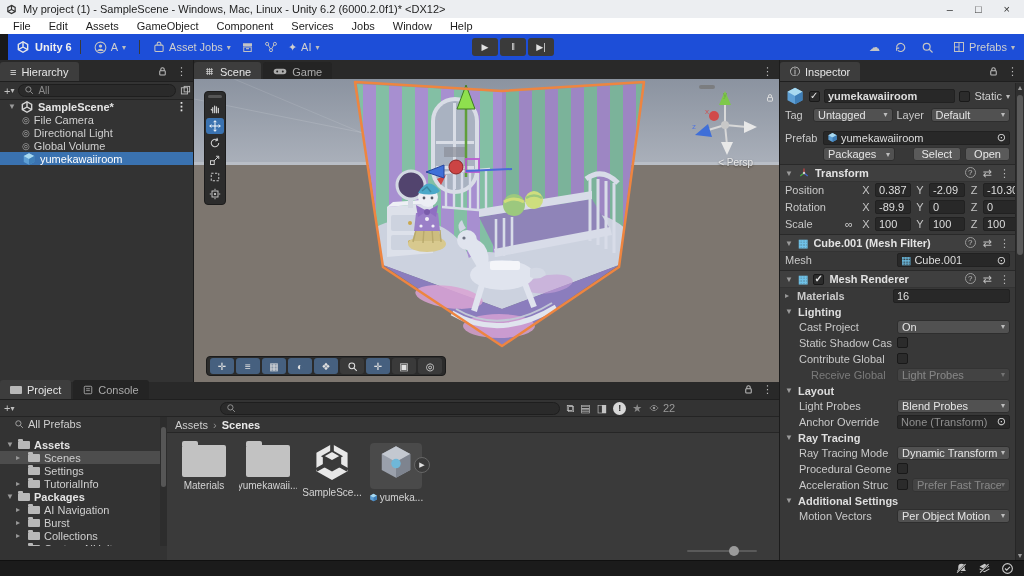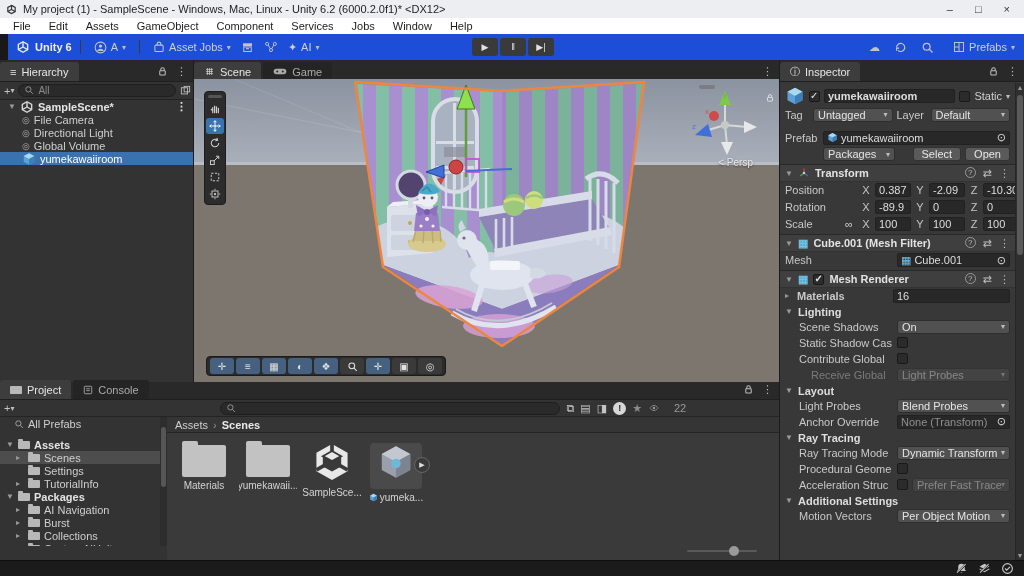--- a/index.html
+++ b/index.html
@@ -757,21 +757,21 @@
       <span class="lbl" style="width:92px;font-weight:bold">Materials</span>
       <span class="fldx">
           <span class="v">16</span>
         </span>
     </div>
     <div class="subh">
         <span class="foldarrow">▼</span>
         <span>Lighting</span>
       </div>
     <div class="irow">
-      <span class="lbl ind">Scene Shadows</span>
+      <span class="lbl ind">Cast Project</span>
       <span class="dd">
           <span class="v">On</span>
           <span class="caret">▾</span>
         </span>
     </div>
     <div class="irow">
       <span class="lbl ind">Static Shadow Cas</span>
       <span class="cb"></span>
     </div>
     <div class="irow">
@@ -873,21 +873,21 @@
           <circle cx="7" cy="7" r="4.2" fill="none" stroke="#8f8f8f" stroke-width="1.6"></circle>
           <path d="M10.2 10.2l4 4" stroke="#8f8f8f" stroke-width="1.6"></path>
         </svg>
       <input style="">
     </span>
     <span class="ibtn">⧉</span>
     <span class="ibtn">▤</span>
     <span class="ibtn">◨</span>
     <span class="ibtn" style="width:13px;height:13px;background:#d8d8d8;color:#2a2a2a;border-radius:50%;font-weight:bold;font-size:9px">!</span>
     <span class="ibtn" style="color:#8a8a8a">★</span>
-    <span class="ibtn" style="gap:14px">
+    <span class="ibtn" style="gap:3px">
       <svg width="12" height="10" viewBox="0 0 16 16">
           <path d="M1.5 8S4.5 3.8 8 3.8 14.5 8 14.5 8 11.5 12.2 8 12.2 1.5 8 1.5 8z" fill="none" stroke="#9a9a9a" stroke-width="1.2"></path>
           <circle cx="8" cy="8" r="1.9" fill="#9a9a9a"></circle>
         </svg>
       <span style="color:#9a9a9a">22</span>
     </span>
   </div>
   <div id="projtree">
     <div class="projrow" style="padding-left:14px">
       <svg width="10" height="10" viewBox="0 0 16 16">

